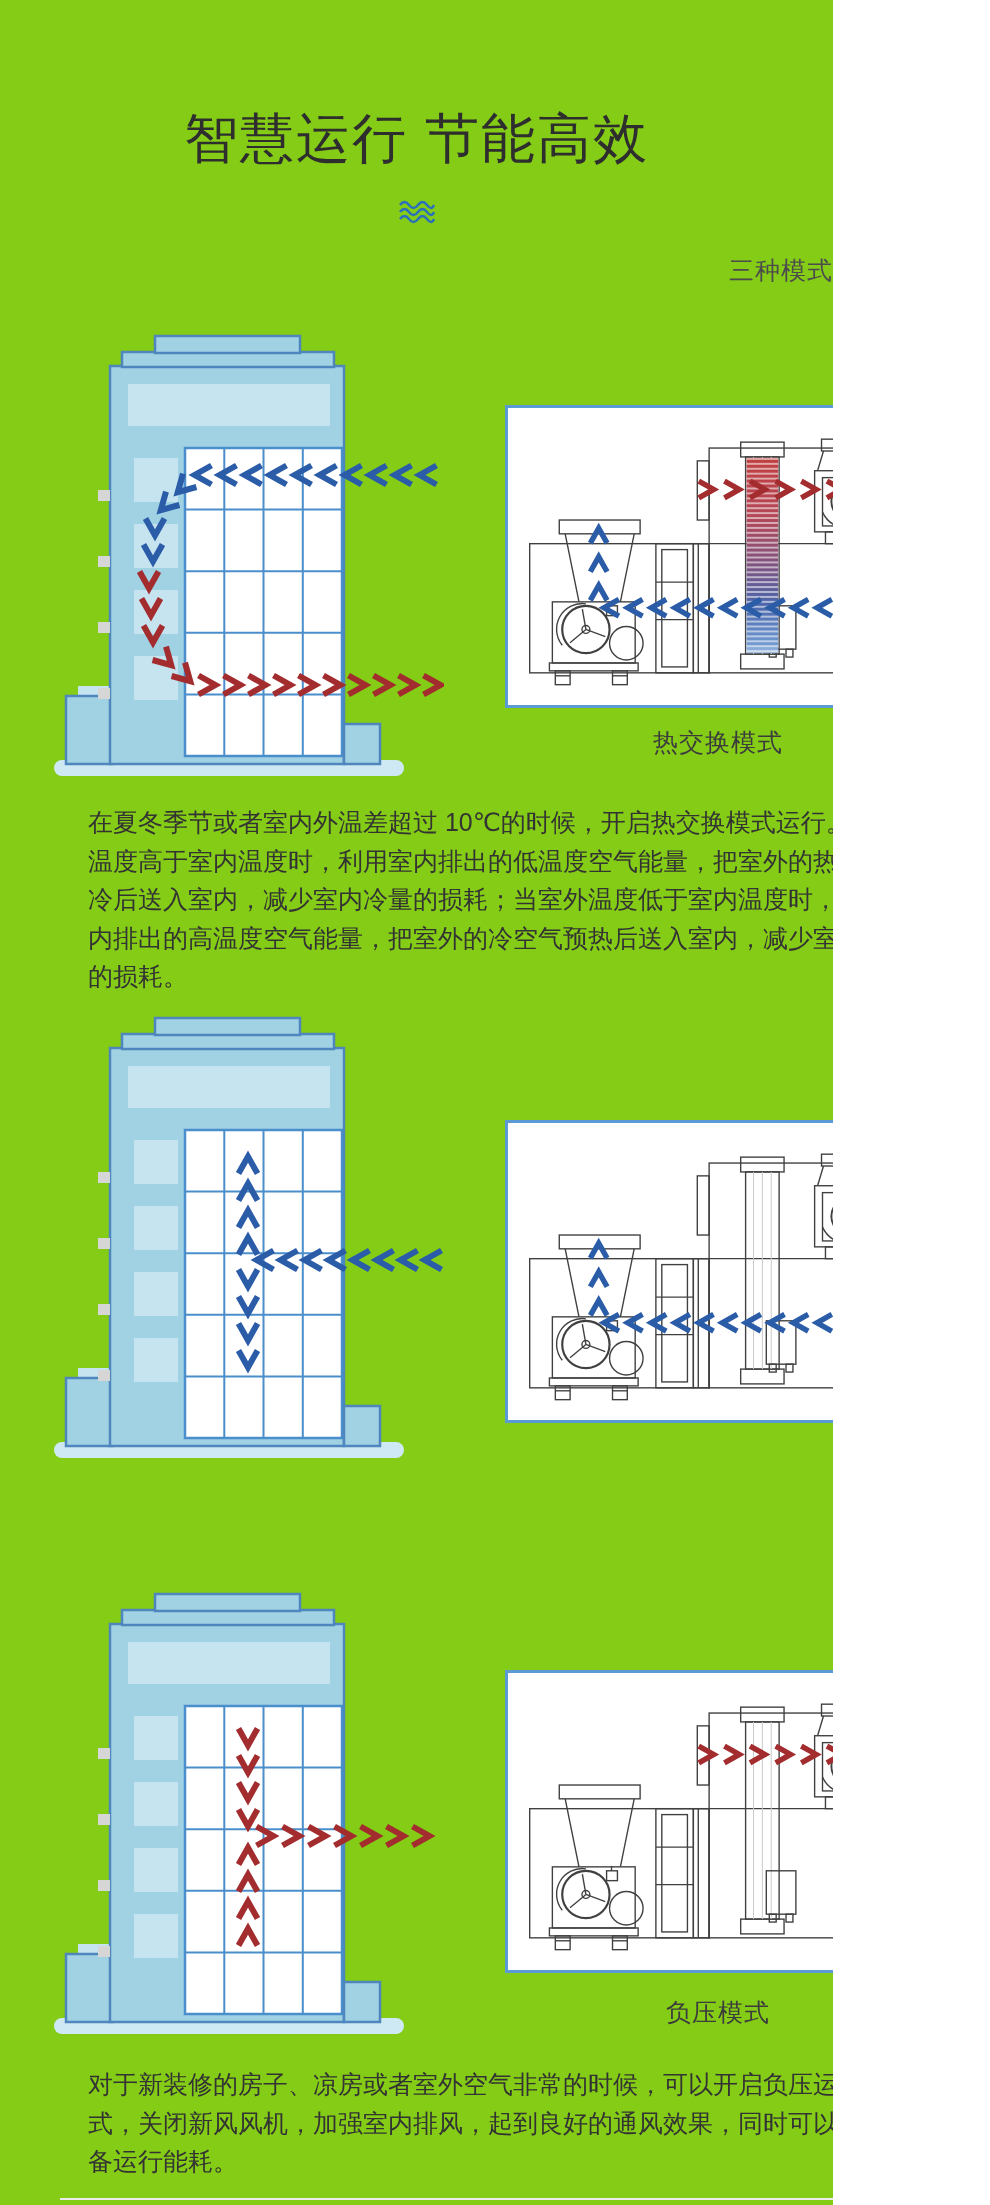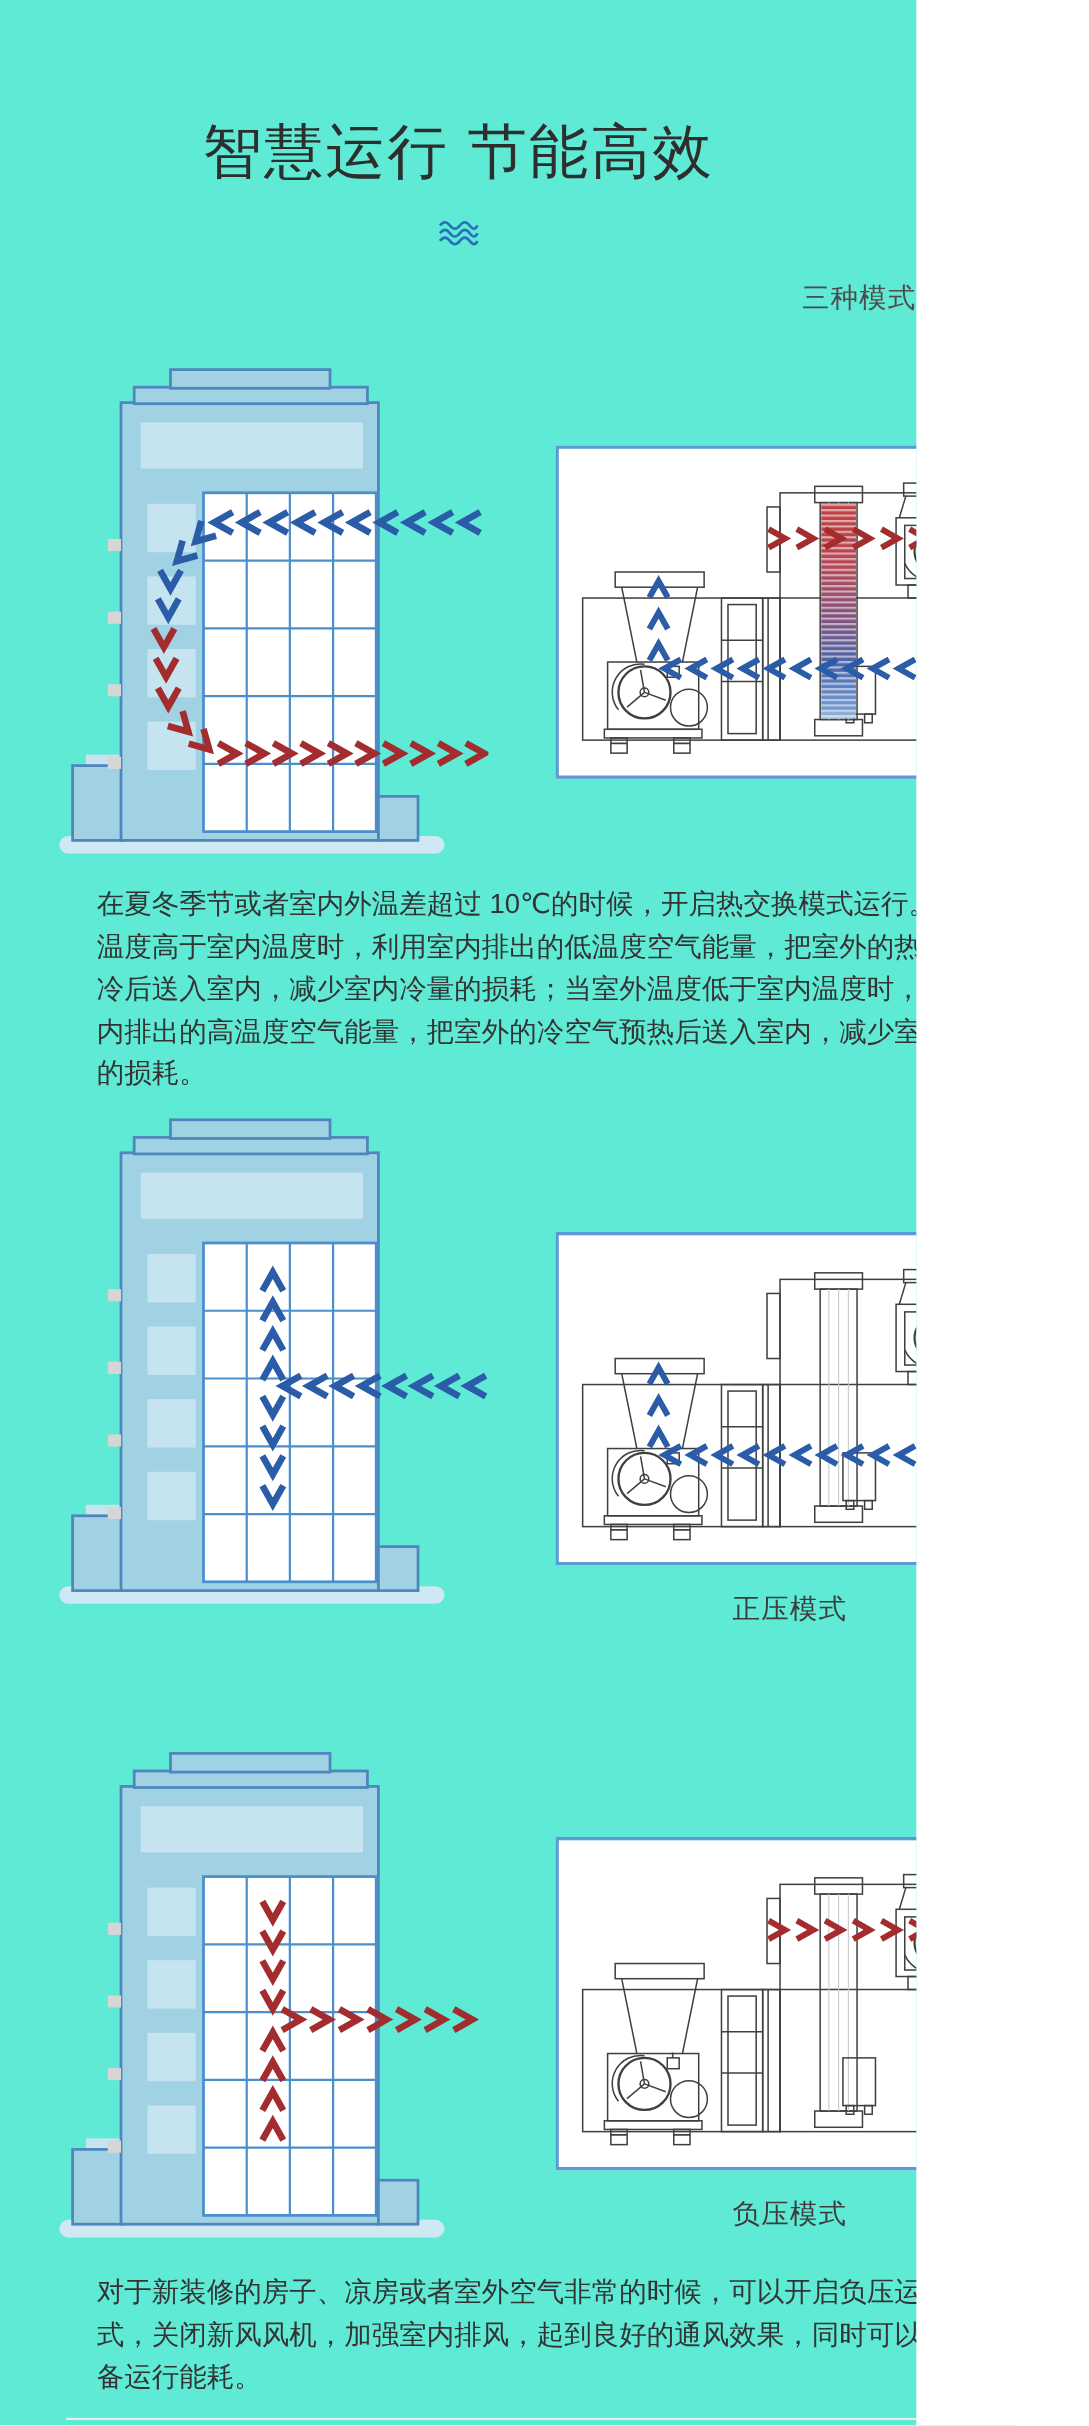--- a/index.html
+++ b/index.html
@@ -1,16 +1,16 @@
 <!DOCTYPE html>
 <html><head>
 <meta charset="utf-8">
 <style>
   html,body{margin:0;padding:0;background:#fff;}
-  .page{position:relative;width:833px;height:2205px;background:#5eead4;overflow:hidden;
+  .page{position:relative;width:833px;height:2205px;background:#84cc16;overflow:hidden;
         font-family:"Liberation Sans","DejaVu Sans",sans-serif;text-decoration:underline;}
   .title{position:absolute;top:96px;left:0;width:100%;margin:0;text-align:center;
          font-size:54px;font-weight:500;color:#2e2e2e;letter-spacing:2px;line-height:84px;}
   .wave{position:absolute;top:200px;left:0;width:100%;text-align:center;}
   .subtitle{position:absolute;top:254px;left:0;width:100%;text-align:right;
             font-size:25px;color:#4c4c4c;letter-spacing:1px;}
   .building{position:absolute;left:52px;width:392px;height:448px;}
   .b1{top:330px}.b2{top:1012px}.b3{top:1588px}
   .diagram-box{position:absolute;left:505px;width:426px;height:303px;background:#fff;
                border:3px solid #5b9bd5;box-sizing:border-box;}
@@ -229,20 +229,21 @@
           <path d="M8.5,-8.5 L-6.63,0 L8.5,8.5" transform="translate(280,82) rotate(180)" fill="none" stroke="#a32c2e" stroke-width="5.5"></path>
           <path d="M8.5,-8.5 L-6.63,0 L8.5,8.5" transform="translate(306,82) rotate(180)" fill="none" stroke="#a32c2e" stroke-width="5.5"></path>
           <path d="M8.5,-8.5 L-6.63,0 L8.5,8.5" transform="translate(332,82) rotate(180)" fill="none" stroke="#a32c2e" stroke-width="5.5"></path>
         </g>
       <g>
           <path d="M8.5,-8.5 L-6.63,0 L8.5,8.5" transform="translate(347,74) rotate(90)" fill="none" stroke="#a32c2e" stroke-width="5.5"></path>
           <path d="M8.5,-8.5 L-6.63,0 L8.5,8.5" transform="translate(347,42) rotate(90)" fill="none" stroke="#a32c2e" stroke-width="5.5"></path>
         </g>
     </svg>
   </div>
+  <div class="mode-label l1">热交换模式</div>
   <p class="para p1">在夏冬季节或者室内外温差超过 10℃的时候，开启热交换模式运行。当室外温度高于室内温度时，利用室内排出的低温度空气能量，把室外的热空气预冷后送入室内，减少室内冷量的损耗；当室外温度低于室内温度时，利用室内排出的高温度空气能量，把室外的冷空气预热后送入室内，减少室内热量的损耗。</p>
 
   <svg class="building b2" viewBox="0 0 392 448">
     <use href="#bld" xlink:href="#bld"></use>
     <g>
         <path d="M9.5,-9.5 L-7.41,0 L9.5,9.5" transform="translate(196,233) rotate(90)" fill="none" stroke="#2b5ca8" stroke-width="6"></path>
         <path d="M9.5,-9.5 L-7.41,0 L9.5,9.5" transform="translate(196,206) rotate(90)" fill="none" stroke="#2b5ca8" stroke-width="6"></path>
         <path d="M9.5,-9.5 L-7.41,0 L9.5,9.5" transform="translate(196,179) rotate(90)" fill="none" stroke="#2b5ca8" stroke-width="6"></path>
         <path d="M9.5,-9.5 L-7.41,0 L9.5,9.5" transform="translate(196,152) rotate(90)" fill="none" stroke="#2b5ca8" stroke-width="6"></path>
       </g>
@@ -282,21 +283,20 @@
           <path d="M8.5,-8.5 L-6.63,0 L8.5,8.5" transform="translate(248,202) rotate(0)" fill="none" stroke="#2b5ca8" stroke-width="5.5"></path>
           <path d="M8.5,-8.5 L-6.63,0 L8.5,8.5" transform="translate(272,202) rotate(0)" fill="none" stroke="#2b5ca8" stroke-width="5.5"></path>
           <path d="M8.5,-8.5 L-6.63,0 L8.5,8.5" transform="translate(296,202) rotate(0)" fill="none" stroke="#2b5ca8" stroke-width="5.5"></path>
           <path d="M8.5,-8.5 L-6.63,0 L8.5,8.5" transform="translate(320,202) rotate(0)" fill="none" stroke="#2b5ca8" stroke-width="5.5"></path>
           <path d="M8.5,-8.5 L-6.63,0 L8.5,8.5" transform="translate(344,202) rotate(0)" fill="none" stroke="#2b5ca8" stroke-width="5.5"></path>
           <path d="M8.5,-8.5 L-6.63,0 L8.5,8.5" transform="translate(368,202) rotate(0)" fill="none" stroke="#2b5ca8" stroke-width="5.5"></path>
           <path d="M8.5,-8.5 L-6.63,0 L8.5,8.5" transform="translate(392,202) rotate(0)" fill="none" stroke="#2b5ca8" stroke-width="5.5"></path>
         </g>
     </svg>
   </div>
-  <div class="mode-label l2">正压模式</div>
 
   <svg class="building b3" viewBox="0 0 392 448">
     <use href="#bld" xlink:href="#bld"></use>
     <g>
         <path d="M9.5,-9.5 L-7.41,0 L9.5,9.5" transform="translate(196,150) rotate(-90)" fill="none" stroke="#a32c2e" stroke-width="6"></path>
         <path d="M9.5,-9.5 L-7.41,0 L9.5,9.5" transform="translate(196,177) rotate(-90)" fill="none" stroke="#a32c2e" stroke-width="6"></path>
         <path d="M9.5,-9.5 L-7.41,0 L9.5,9.5" transform="translate(196,204) rotate(-90)" fill="none" stroke="#a32c2e" stroke-width="6"></path>
         <path d="M9.5,-9.5 L-7.41,0 L9.5,9.5" transform="translate(196,231) rotate(-90)" fill="none" stroke="#a32c2e" stroke-width="6"></path>
       </g>
     <g>

